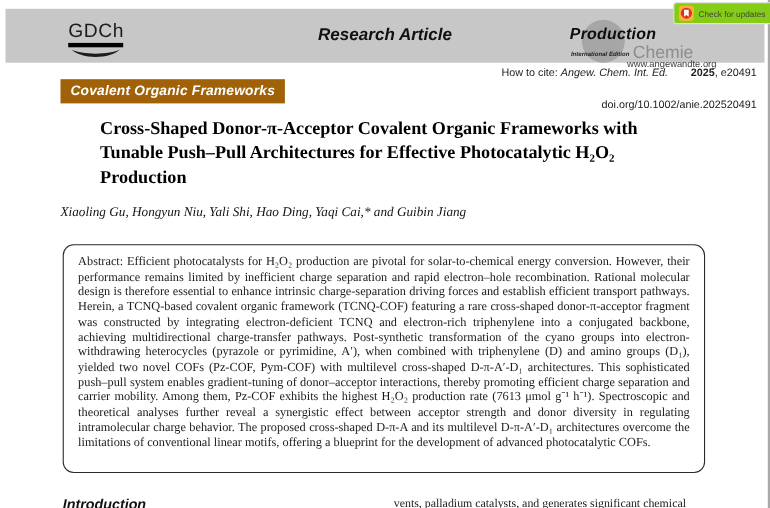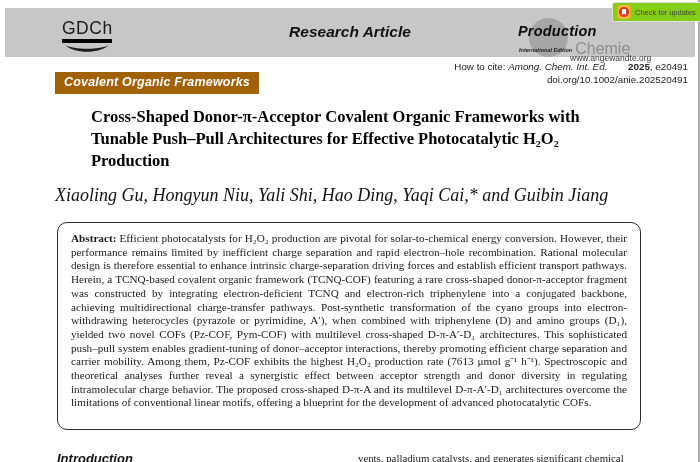--- a/index.html
+++ b/index.html
@@ -32,41 +32,41 @@
   .check-badge { position:absolute; left:612px; top:2px; width:97px; height:20px;
                  background:#84cc16; border:1px solid #e0e0e0; border-radius:3px;
                  display:flex; align-items:center; gap:4px; padding:0 4px; cursor:pointer; }
   .check-badge span { font-size:7.5px; color:#444; white-space:nowrap; }
 
   
   .cite { position:absolute; right:10px; top:61px; text-align:right; font-size:9.8px;
           line-height:12.5px; color:#222; }
   .cite .it { font-style:italic; }
   .cite .b  { font-weight:bold;margin-left:18px; }
-  .cite-doi { cursor:pointer; }
+  .cite-doi { cursor:pointer;margin-top:16px; }
 
   
   .category { position:absolute; left:55px; top:72px; background:#a16207; color:#fff;
               font-size:12.5px; font-weight:bold; font-style:italic;
               padding:3px 9px 5px; letter-spacing:0.2px; }
   .title { position:absolute; left:55px; top:106px; width:590px;
            font-family:"Liberation Serif", serif; font-weight:bold; color:#000;
            font-size:16.5px; line-height:21.8px; }
   .title .tl { display:block;margin-left:36px; }
   .authors { position:absolute; left:55px; top:185px;
              font-family:"Liberation Serif", serif; font-style:italic;
-             font-size:18px; color:#111; }
+             font-size:12px; color:#111; }
 
   
   .abstract-box { position:absolute; left:57px; top:222px; width:584px; min-height:208px;
                   border:1.5px solid #2b2b2b; border-radius:10px; background:#fff;
                   padding:9px 13px 9px; }
   .abstract { font-family:"Liberation Serif", serif; font-size:11.2px; line-height:13.7px;
               text-align:justify; color:#1a1a1a; }
-  .ab-label { font-weight:bold;margin-top:28px; }
+  .ab-label { font-weight:normal;margin-top:28px; }
 
   
   .intro-heading { position:absolute; left:57px; top:451px; font-size:13px;
                    font-weight:bold; font-style:italic; color:#111; }
   .col2-fragment { position:absolute; left:358px; top:452px; width:300px;
                    font-family:"Liberation Serif", serif; font-size:10.8px; color:#1a1a1a;
                    white-space:nowrap; }
 </style>
 </head>
 <body>
@@ -94,21 +94,21 @@
   <div class="check-badge">
     <svg width="14" height="14" viewBox="0 0 24 24">
       <rect x="0" y="0" width="24" height="24" rx="6" fill="#f9b233"></rect>
       <circle cx="12" cy="12" r="8.6" fill="#e0301e"></circle>
       <path d="M8.4 6.8 h7.2 v10.8 l-3.6 -2.9 -3.6 2.9 z" fill="#ffffff"></path>
     </svg>
     <span>Check for updates</span>
   </div>
 
   <div class="cite">
-    <div class="cite-line1"><span>How to cite: </span><span class="it">Among. Chem. Int. Ed.</span><span class="b"> 2025</span><span>, e20491</span></div>
+    <div class="cite-line1"><span>How to cite: </span><span class="it">Angew. Chem. Int. Ed.</span><span class="b"> 2025</span><span>, e20491</span></div>
     <div class="cite-doi">doi.org/10.1002/anie.202520491</div>
   </div>
 
   <div class="category">Covalent Organic Frameworks</div>
 
   <h1 class="title">
     <span class="tl">Cross-Shaped Donor-π-Acceptor Covalent Organic Frameworks with</span>
     <span class="tl">Tunable Push–Pull Architectures for Effective Photocatalytic H₂O₂</span>
     <span class="tl">Production</span>
   </h1>

